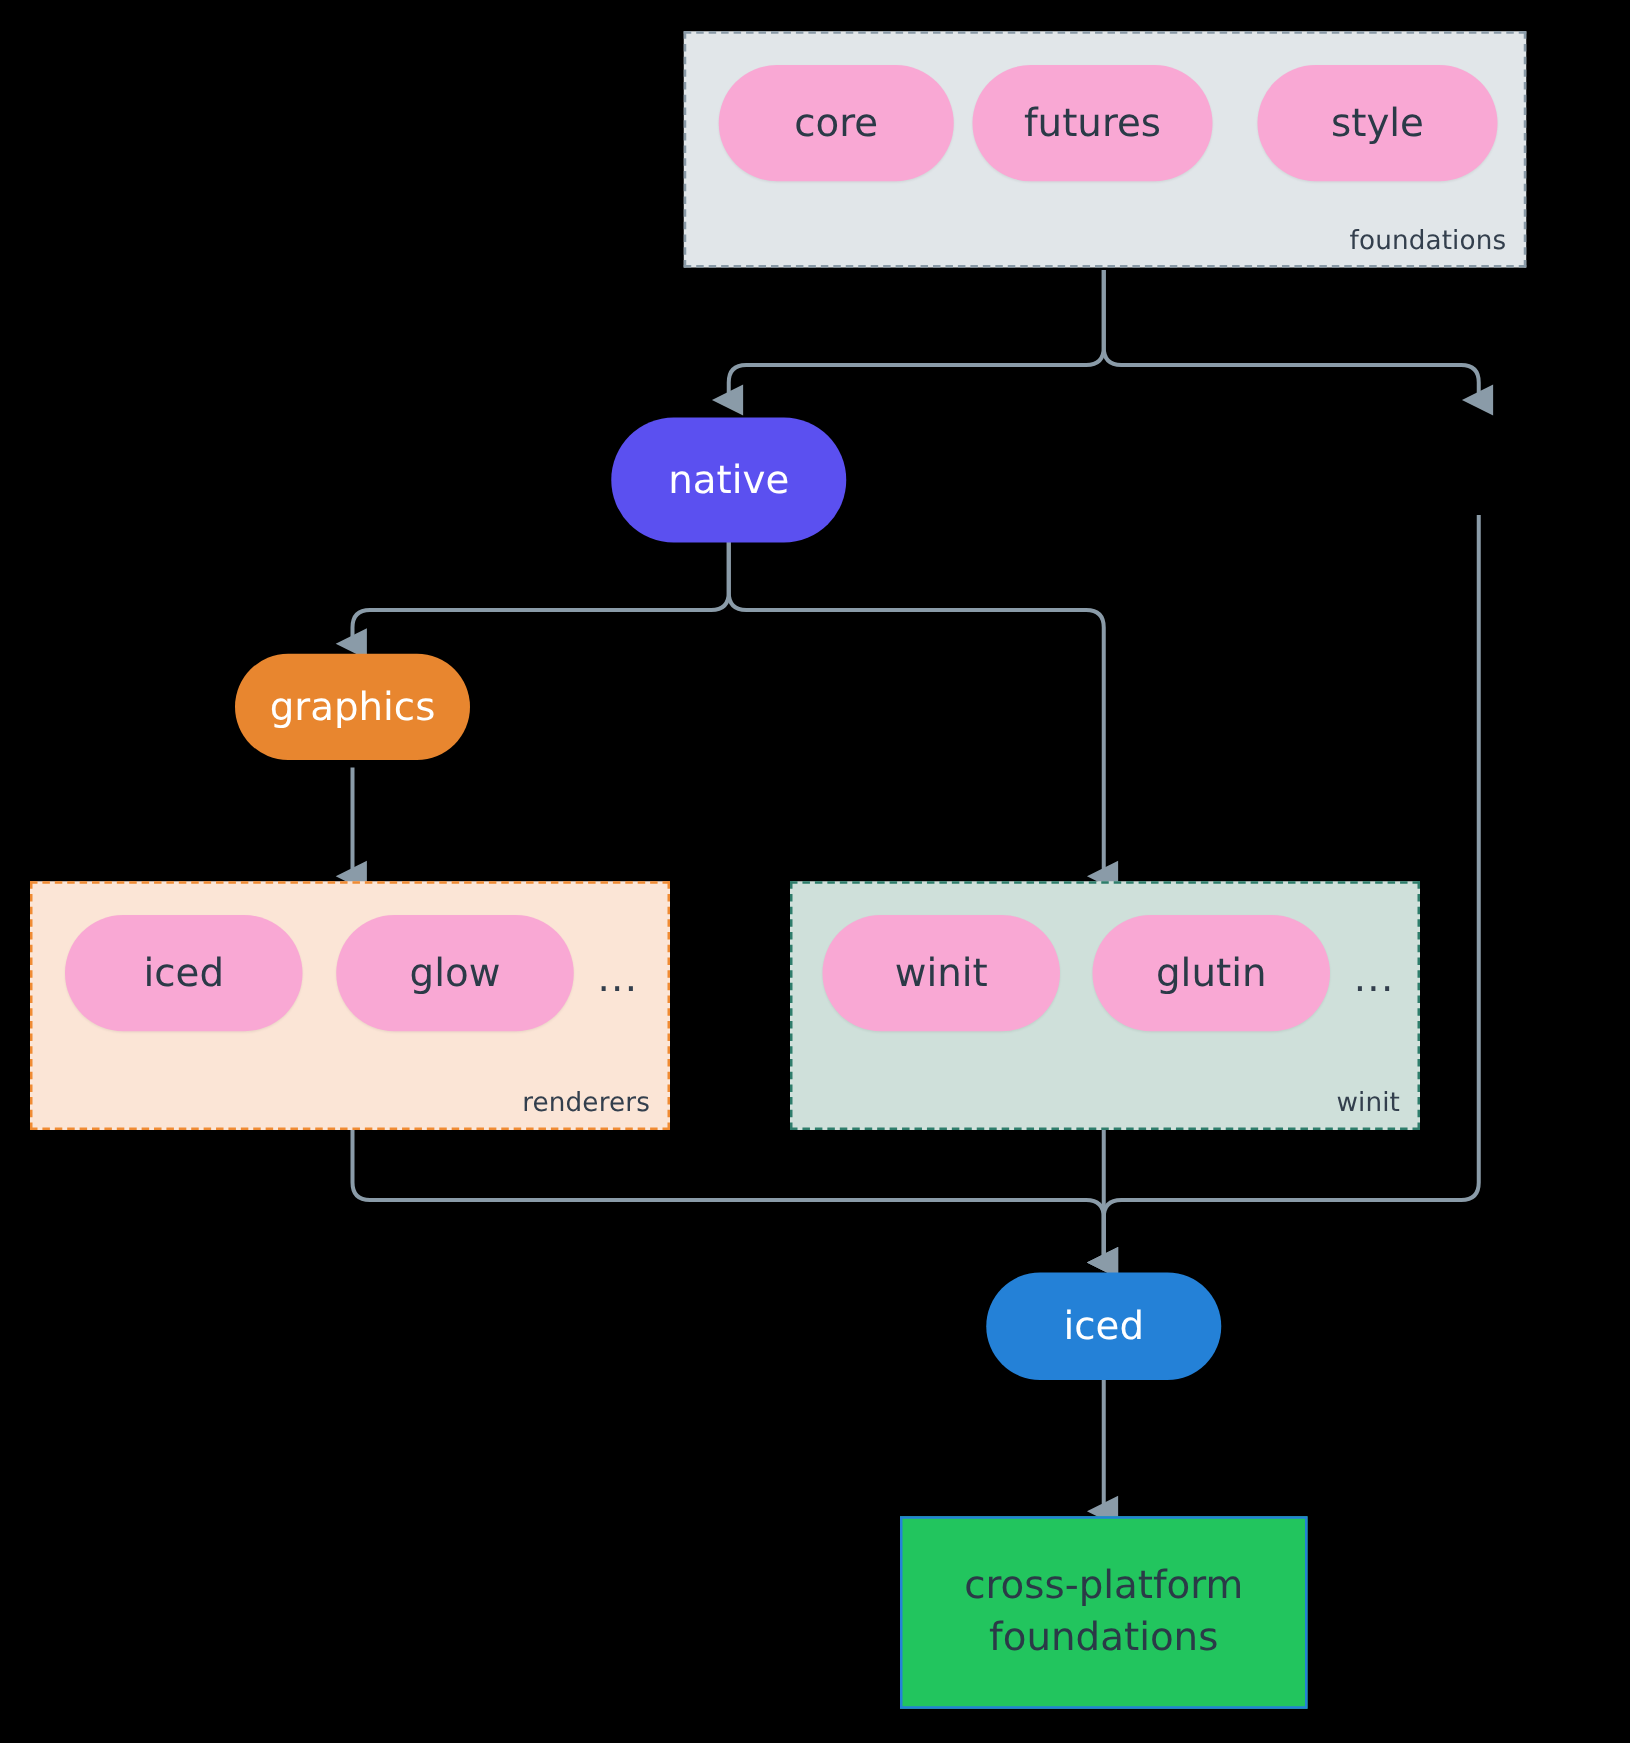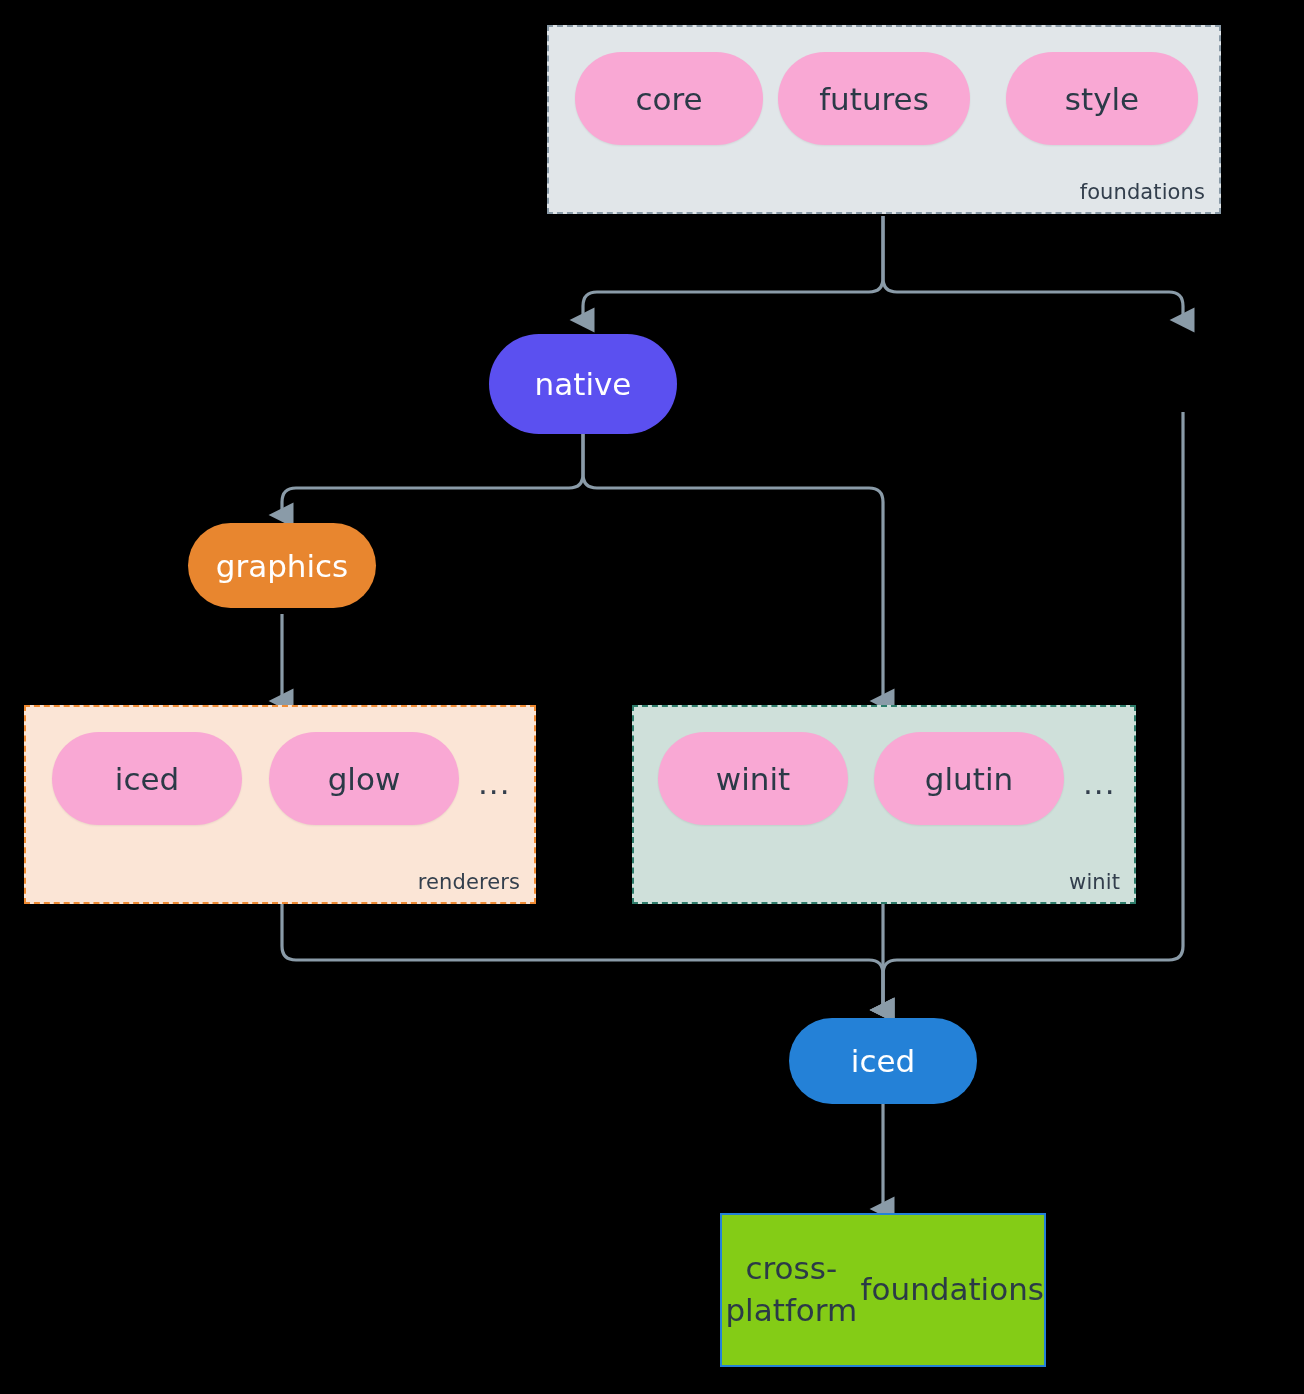--- a/index.html
+++ b/index.html
@@ -114,24 +114,24 @@
   #node-iced { background: #2481d7; }
 
   
   #node-app {
     position: absolute;
     box-sizing: border-box;
     left: 720px;
     top: 1213px;
     width: 326px;
     height: 154px;
-    background: #84cc16;
+    background: #22c55e;
     border: 2px solid #2481d7;
     display: flex;
-    flex-direction: row;
+    flex-direction: column;
     align-items: center;
     justify-content: center;
     font-size: 31px;
     color: #2b3a47;
     line-height: 1.35;
     text-align: center;
   }
 </style>
 </head>
 <body>

